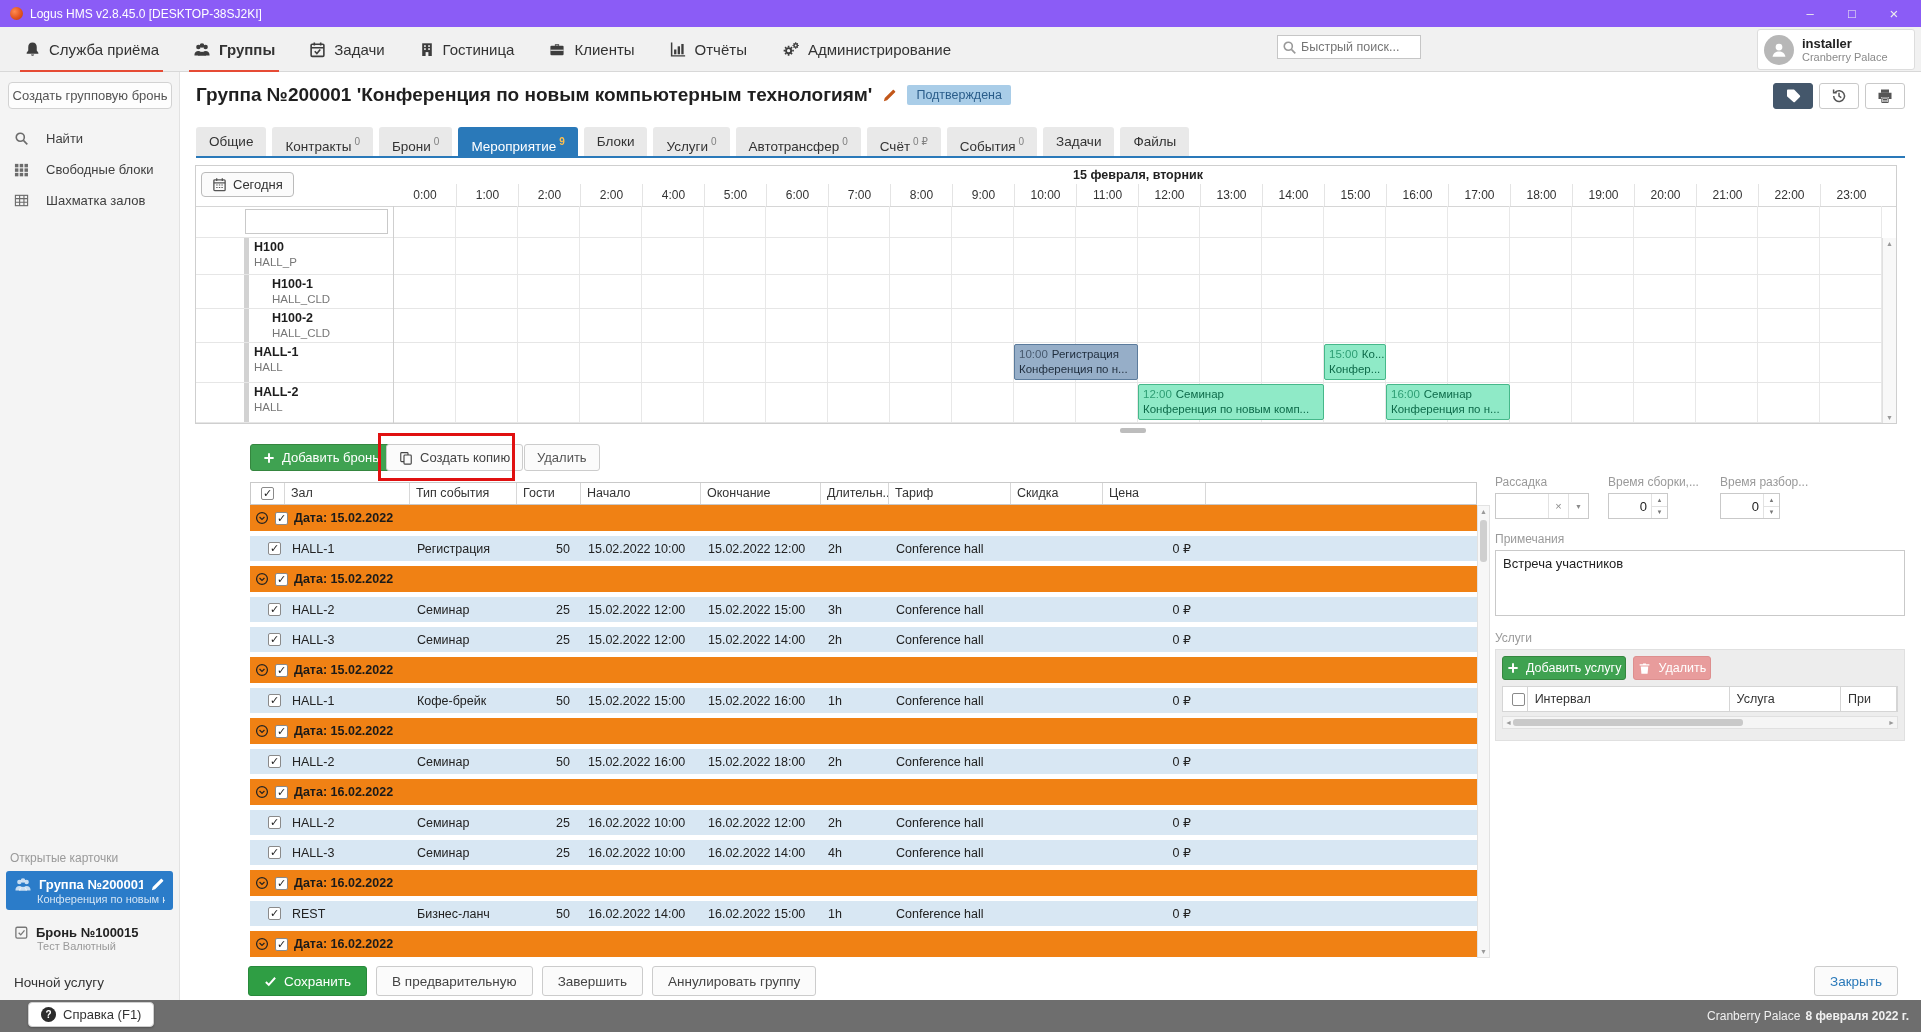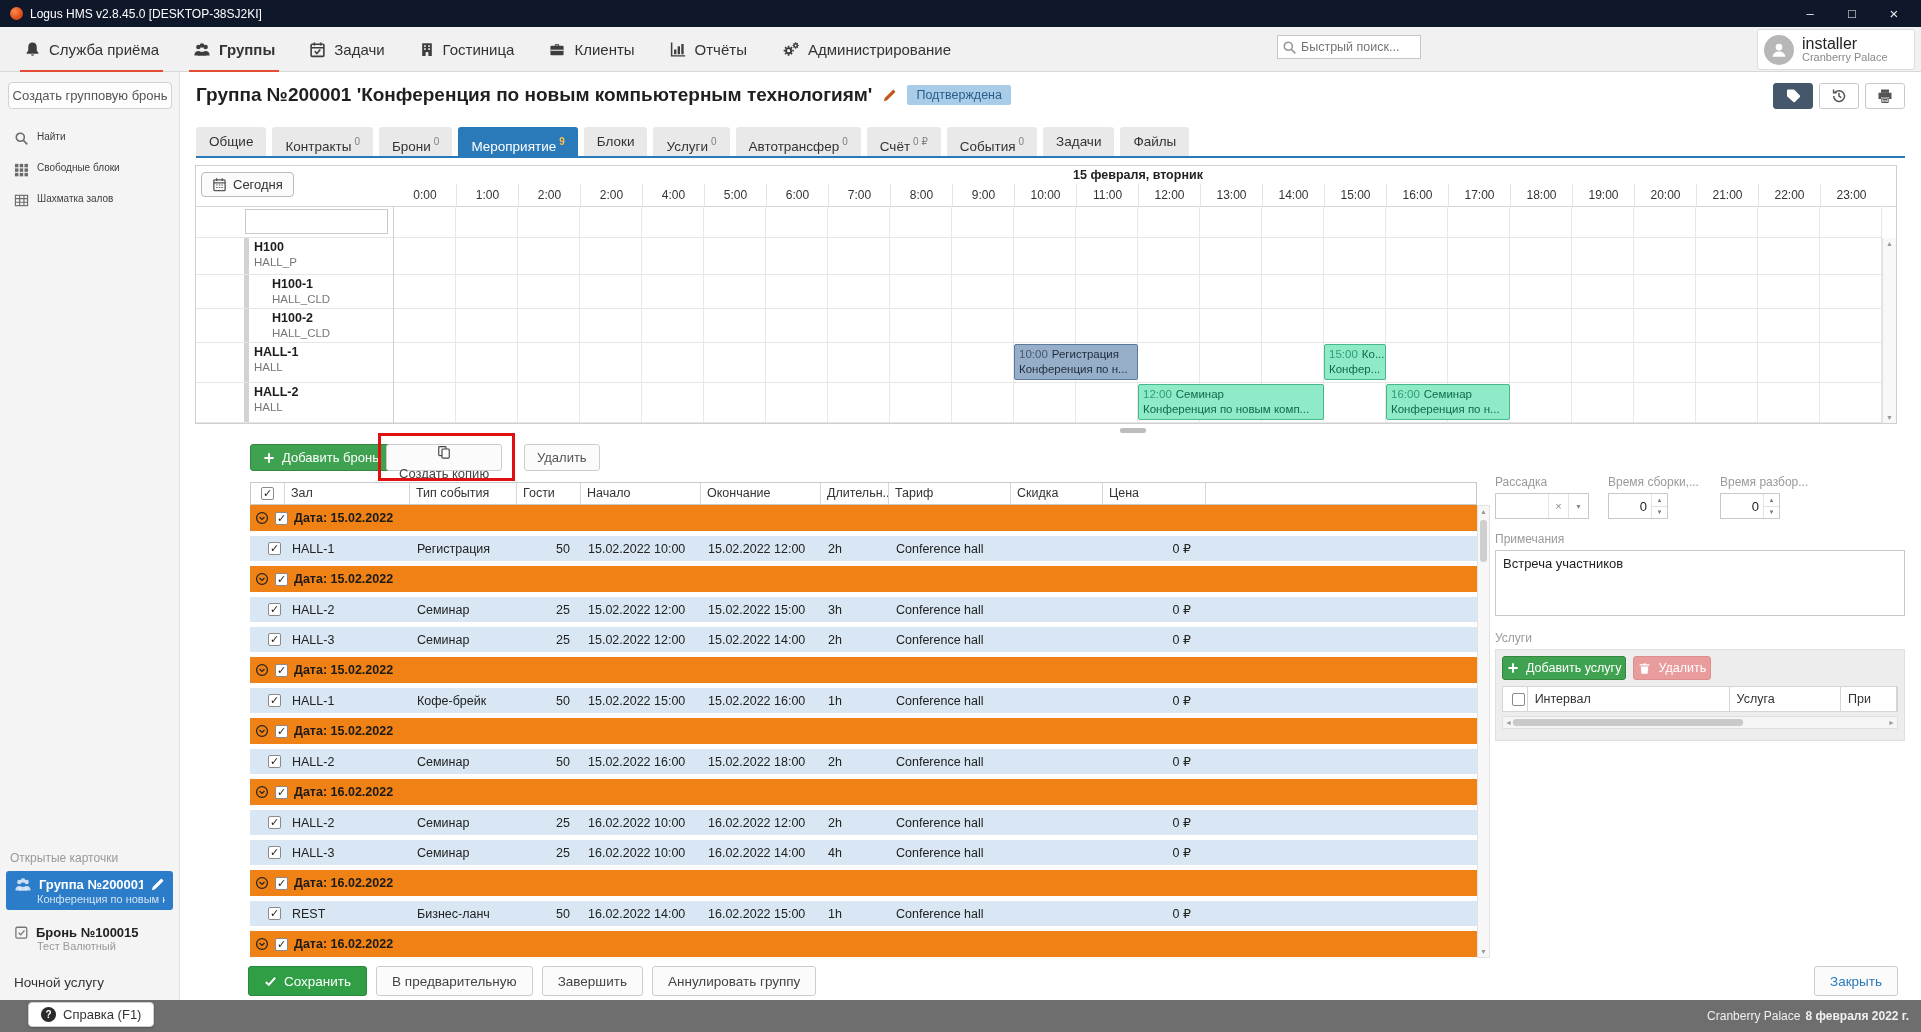--- a/index.html
+++ b/index.html
@@ -2,21 +2,21 @@
 <html style="--c-accent-blue: #2A79B9; --c-orange: #F08114; --c-row-blue: #D8E7F3; --c-green: #3FA251; --c-red-accent: #E64B35; --c-red-annot: #E01010; --c-ev-green: #8FEAC7; --c-ev-green-border: #46B88A; --c-ev-blue: #96AEC8; --c-ev-blue-border: #5B7B9C; --c-sidebar-active: #2B7CC9;"><head>
 <meta charset="utf-8">
 <style>
   * { margin:0; padding:0; box-sizing:border-box; }
   html,body { width:1921px; height:1032px; overflow:hidden;
     font-family:"Liberation Sans","DejaVu Sans",sans-serif; background:#fff; }
   .icon { display:inline-flex; align-items:center; justify-content:center; }
   .icon svg { display:block; }
 
   
-  .titlebar { position:absolute; top:0; left:0; right:0; height:27px; background:#0f172a;
+  .titlebar { position:absolute; top:0; left:0; right:0; height:27px; background:#8b5cf6;
     color:#fff; display:flex; align-items:center; padding:0 6px; font-size:12px; }
   .app-logo { width:13px; height:13px; border-radius:50%;
     background:radial-gradient(circle at 35% 35%, #ff8a50, #e2541e 55%, #b93a10); margin:0 7px 0 4px; }
   .titlebar-title { flex:1; }
   .win-btn { width:42px; text-align:center; font-size:13px; color:#eee; cursor:default; }
   .win-btn.close { font-size:15px; }
 
   
   .navbar { position:absolute; top:27px; left:0; right:0; height:45px; background:#f1f1f1;
     border-bottom:1px solid #d8d8d8; }
@@ -29,29 +29,29 @@
     height:3px; background:var(--c-red-accent); }
   .search-wrap { position:absolute; right:500px; top:8px; width:144px; height:24px; background:#fff;
     border:1px solid #c6c6c6; display:flex; align-items:center; padding:0 4px; }
   .search-wrap .icon { color:#999; margin-right:4px; }
   .search-wrap input { border:0; outline:0; width:110px; font-size:12.5px; color:#444;
     font-family:inherit; background:transparent; }
   .user-box { position:absolute; right:6px; top:2px; width:158px; height:41px; background:#fff;
     border:1px solid #ddd; border-radius:3px; display:flex; align-items:center; gap:8px; padding:0 6px; }
   .avatar { width:30px; height:30px; border-radius:50%; background:#b7b7b7; color:#fff;
     display:flex; align-items:center; justify-content:center; }
-  .user-name { font-weight:normal; font-size:16px; color:#222; line-height:15px; }
+  .user-name { font-weight:bold; font-size:13px; color:#222; line-height:15px; }
   .user-hotel { font-size:11px; color:#8a8a8a; line-height:13px; }
 
   
   .sidebar { position:absolute; top:72px; left:0; width:180px; bottom:32px; background:#f4f4f4;
     border-right:1px solid #e2e2e2; }
   .create-btn { display:block; margin:10px 8px 14px; width:164px; height:27px; background:#fdfdfd;
     border:1px solid #d2d2d2; border-radius:4px; color:#555; font-size:13px; font-family:inherit; cursor:pointer; }
-  .side-item { display:flex; align-items:flex-start; gap:8px; padding:8px 14px; font-size:10px; color:#3e3e3e; cursor:pointer; }
+  .side-item { display:flex; align-items:center; gap:17px; padding:8px 14px; font-size:13px; color:#3e3e3e; cursor:pointer; }
   .side-item .icon { color:#6b6b6b; }
   .side-bottom { position:absolute; left:0; right:0; bottom:10px; }
   .open-cards-label { color:#9a9a9a; font-size:12px; padding:0 10px 6px; }
   .side-card { margin:0 6px 10px; border-radius:3px; padding:5px 8px; cursor:pointer; }
   .side-card.active { background:var(--c-sidebar-active); color:#fff; }
   .side-card .card-top { display:flex; align-items:center; gap:7px; }
   .side-card.active .card-top .icon { color:rgba(255,255,255,.75); }
   .card-title { font-weight:bold; font-size:13px; white-space:nowrap; overflow:hidden; flex:1; }
   .side-card.active .card-sub { color:rgba(255,255,255,.8); }
   .card-sub { font-size:11px; color:#999; padding-left:23px; white-space:nowrap; overflow:hidden; }
@@ -128,21 +128,21 @@
   .tl-vscroll .arr { position:absolute; left:0; width:100%; text-align:center; font-size:7px; color:#999; }
   .tl-vscroll .arr.up { top:2px; } .tl-vscroll .arr.dn { bottom:2px; }
   .tl-hthumb { position:absolute; left:940px; top:356px; width:26px; height:5px; background:#bdbdbd; border-radius:2px; }
 
   
   .btn { display:inline-flex; align-items:center; gap:7px; height:27px; padding:0 12px; border-radius:3px;
     font-size:13px; font-family:inherit; cursor:pointer; border:1px solid #ccc; background:#fbfbfb; color:#444; }
   .btn.green { background:var(--c-green); border-color:#35863f; color:#fff; }
   .btn .icon { color:inherit; }
   #btn-add { position:absolute; left:70px; top:372px; }
-  #btn-copy { position:absolute; left:206px; top:372px;flex-direction:column; }
+  #btn-copy { position:absolute; left:206px; top:372px; }
   #btn-del { position:absolute; left:344px; top:372px; color:#555; }
   .annotation-box { position:absolute; left:198px; top:361px; width:137px; height:48px;
     border:3px solid var(--c-red-annot); pointer-events:none; }
 
   
   .events-table { position:absolute; left:70px; top:410px; width:1240px; height:476px; overflow:hidden; }
   .t-head { display:grid; grid-template-columns:34px 125px 107px 64px 120px 120px 68px 122px 92px 103px 1fr;
     height:23px; border:1px solid #c9c9c9; background:#fff; margin-right:13px; }
   .t-head > div { border-right:1px solid #d8d8d8; font-size:12.5px; color:#333; line-height:21px;
     padding-left:6px; overflow:hidden; white-space:nowrap; }

